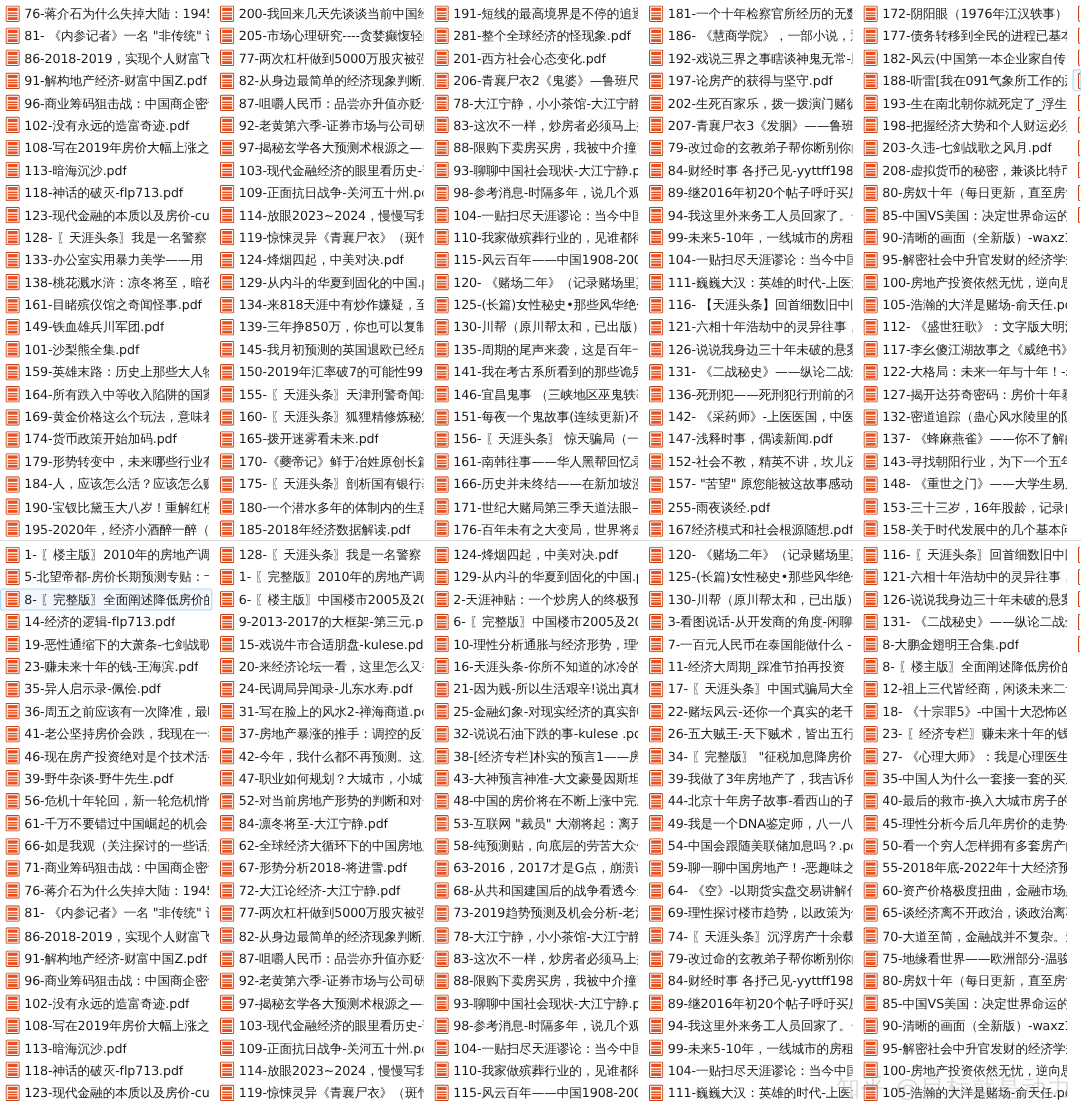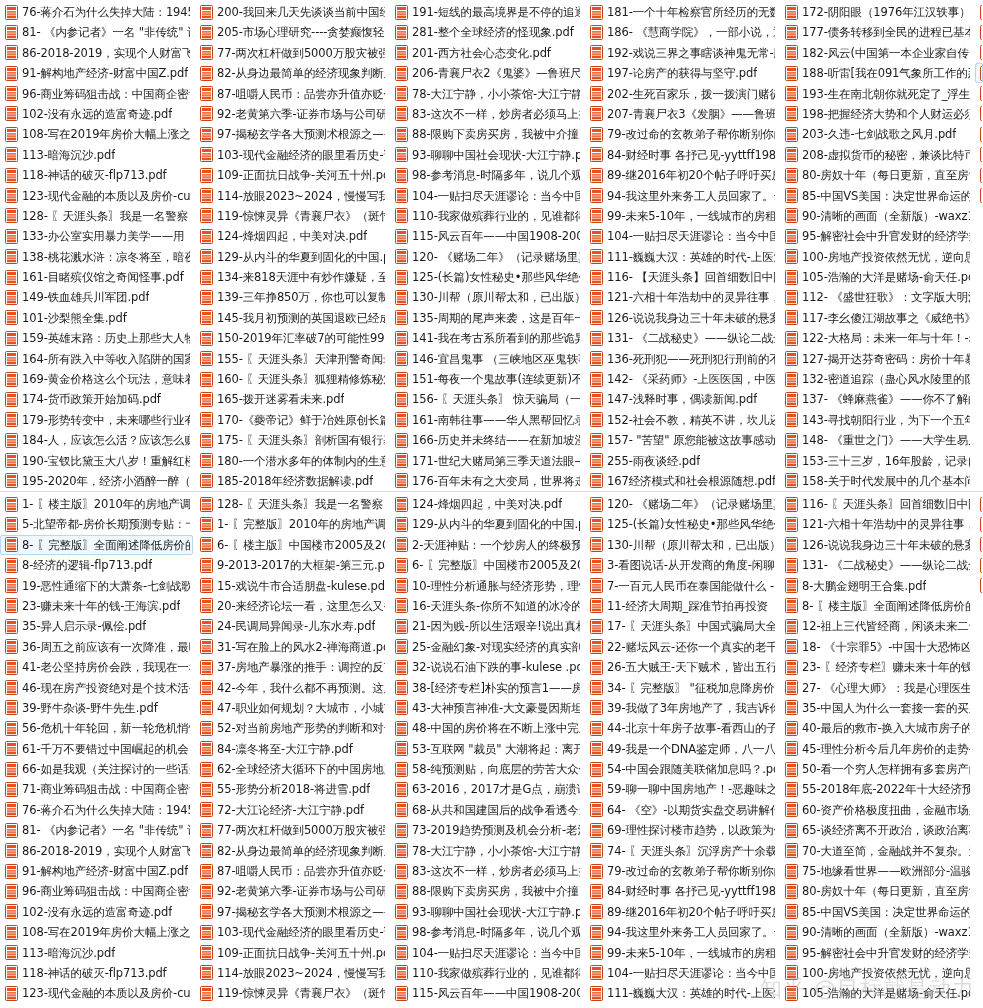--- a/index.html
+++ b/index.html
@@ -1702,21 +1702,21 @@
         <div class="file-item">
           <span class="pdf-icon">
             <svg width="13" height="15" viewBox="0 0 13 15" xmlns="http://www.w3.org/2000/svg">
               <rect x="0.5" y="0.5" width="12" height="14" rx="1" fill="#ffffff" stroke="#c1441a" stroke-width="1"></rect>
               <rect x="2" y="2" width="9" height="3" fill="#e8501e"></rect>
               <rect x="2" y="6.2" width="9" height="1.4" fill="#e8501e"></rect>
               <rect x="2" y="8.4" width="9" height="1.4" fill="#e8501e"></rect>
               <rect x="2" y="10.6" width="9" height="2.6" fill="#e8501e"></rect>
             </svg>
           </span>
-          <span class="file-label">8-经济的逻辑-flp713.pdf</span>
+          <span class="file-label">14-经济的逻辑-flp713.pdf</span>
         </div>
         <div class="file-item">
           <span class="pdf-icon">
             <svg width="13" height="15" viewBox="0 0 13 15" xmlns="http://www.w3.org/2000/svg">
               <rect x="0.5" y="0.5" width="12" height="14" rx="1" fill="#ffffff" stroke="#c1441a" stroke-width="1"></rect>
               <rect x="2" y="2" width="9" height="3" fill="#e8501e"></rect>
               <rect x="2" y="6.2" width="9" height="1.4" fill="#e8501e"></rect>
               <rect x="2" y="8.4" width="9" height="1.4" fill="#e8501e"></rect>
               <rect x="2" y="10.6" width="9" height="2.6" fill="#e8501e"></rect>
             </svg>
@@ -2134,21 +2134,21 @@
         <div class="file-item">
           <span class="pdf-icon">
             <svg width="13" height="15" viewBox="0 0 13 15" xmlns="http://www.w3.org/2000/svg">
               <rect x="0.5" y="0.5" width="12" height="14" rx="1" fill="#ffffff" stroke="#c1441a" stroke-width="1"></rect>
               <rect x="2" y="2" width="9" height="3" fill="#e8501e"></rect>
               <rect x="2" y="6.2" width="9" height="1.4" fill="#e8501e"></rect>
               <rect x="2" y="8.4" width="9" height="1.4" fill="#e8501e"></rect>
               <rect x="2" y="10.6" width="9" height="2.6" fill="#e8501e"></rect>
             </svg>
           </span>
-          <span class="file-label">55-形势分析2018-将进雪.pdf</span>
+          <span class="file-label">67-形势分析2018-将进雪.pdf</span>
         </div>
         <div class="file-item">
           <span class="pdf-icon">
             <svg width="13" height="15" viewBox="0 0 13 15" xmlns="http://www.w3.org/2000/svg">
               <rect x="0.5" y="0.5" width="12" height="14" rx="1" fill="#ffffff" stroke="#c1441a" stroke-width="1"></rect>
               <rect x="2" y="2" width="9" height="3" fill="#e8501e"></rect>
               <rect x="2" y="6.2" width="9" height="1.4" fill="#e8501e"></rect>
               <rect x="2" y="8.4" width="9" height="1.4" fill="#e8501e"></rect>
               <rect x="2" y="10.6" width="9" height="2.6" fill="#e8501e"></rect>
             </svg>

